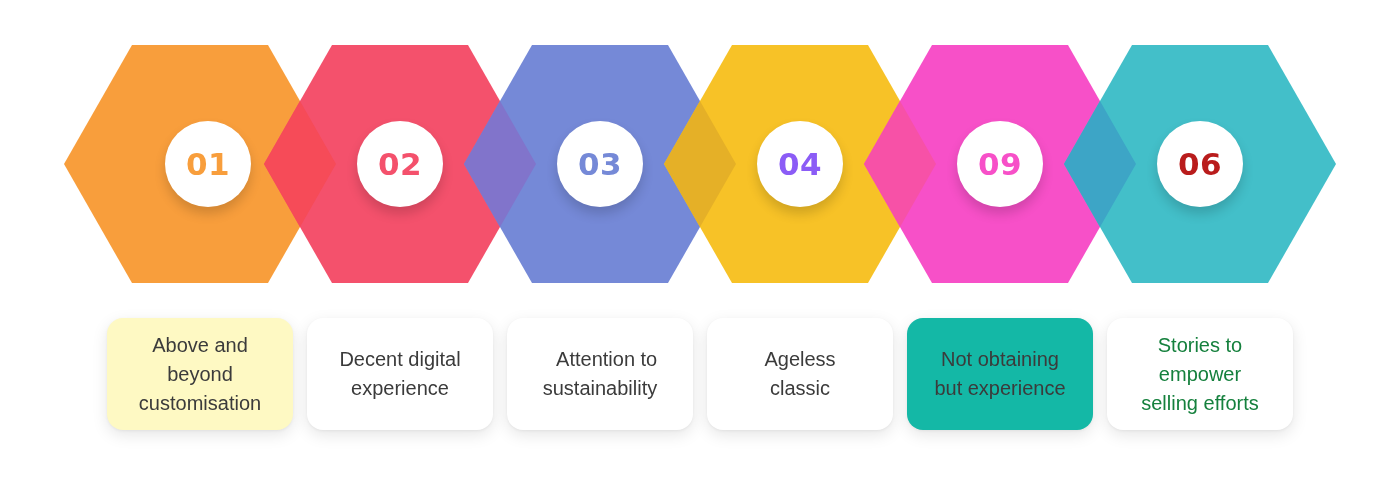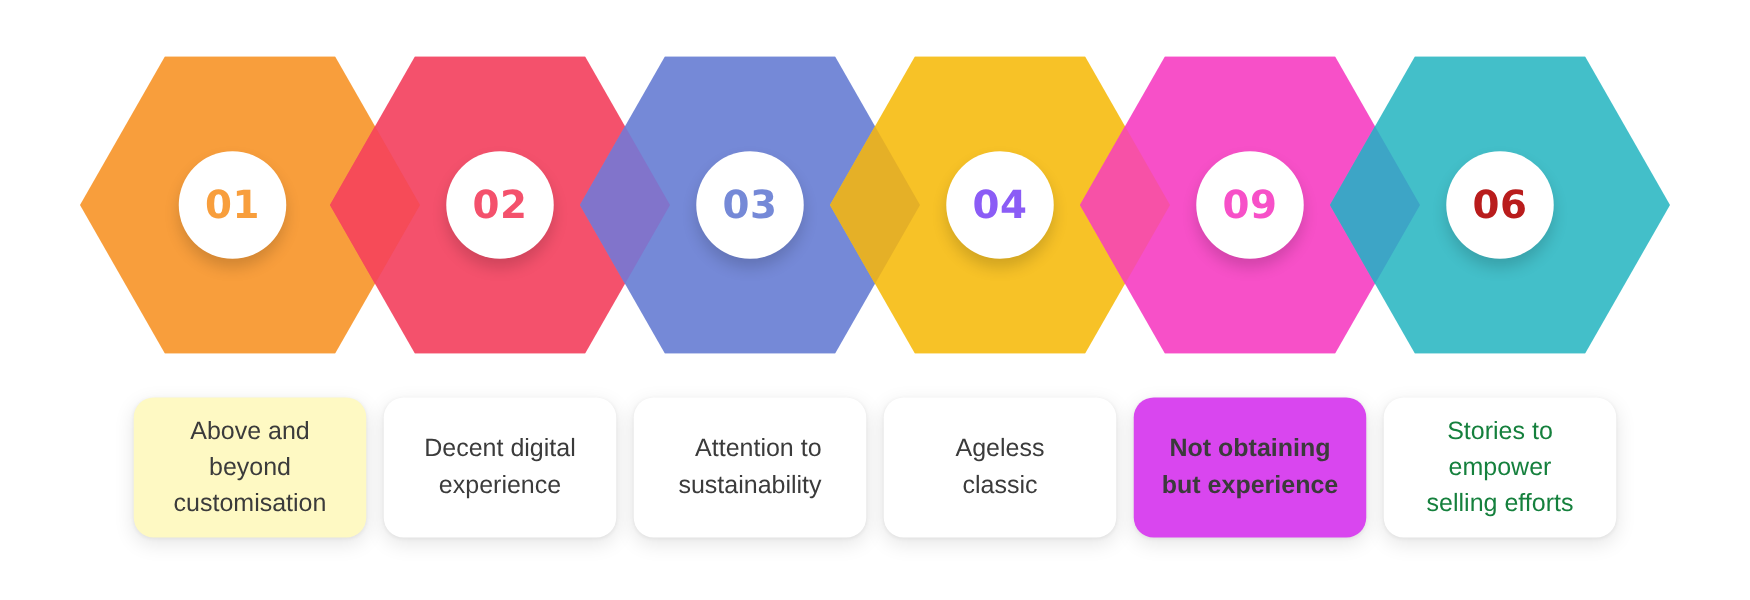--- a/index.html
+++ b/index.html
@@ -62,21 +62,21 @@
     line-height: 29px;
     color: #3b3b3b;
   }
 </style>
 </head>
 <body>
 
 <div class="stage" style="background: rgb(255, 255, 255);">
   <div id="band">
   <div class="hex" style="left: 64px; background: rgb(248, 158, 60);"></div>
-  <div class="num-circle" style="left: 143px; background: rgb(255, 255, 255);">
+  <div class="num-circle" style="left: 165px; background: rgb(255, 255, 255);">
     <span class="num" style="color: rgb(248, 158, 60);">01</span>
   </div>
   <div class="card" style="left: 107px; background: #fef9c3;">
     <div class="card-label" style="color: rgb(59, 59, 59);">Above and
 beyond
 customisation</div>
   </div>
 
   <div class="hex" style="left: 264px; background: rgb(244, 81, 108);"></div>
   <div class="num-circle" style="left: 357px; background: rgb(255, 255, 255);">
@@ -102,21 +102,21 @@
   </div>
   <div class="card" style="left: 707px; background: rgb(255, 255, 255);">
     <div class="card-label" style="color: rgb(59, 59, 59);">Ageless
 classic</div>
   </div>
 
   <div class="hex" style="left: 864px; background: rgb(247, 80, 200);"></div>
   <div class="num-circle" style="left: 957px; background: rgb(255, 255, 255);">
     <span class="num" style="color: rgb(247, 80, 200);">09</span>
   </div>
-  <div class="card" style="left: 907px; background: #d946ef; font-weight: bold;">
+  <div class="card" style="left: 907px; background: #14b8a6;">
     <div class="card-label" style="color: rgb(59, 59, 59);">Not obtaining
 but experience</div>
   </div>
 
   <div class="hex" style="left: 1064px; background: rgb(67, 191, 201);"></div>
   <div class="num-circle" style="left: 1157px; background: rgb(255, 255, 255);">
     <span class="num" style="color: #b91c1c;">06</span>
   </div>
   <div class="card" style="left: 1107px; background: rgb(255, 255, 255);">
     <div class="card-label" style="color: #15803d;">Stories to

